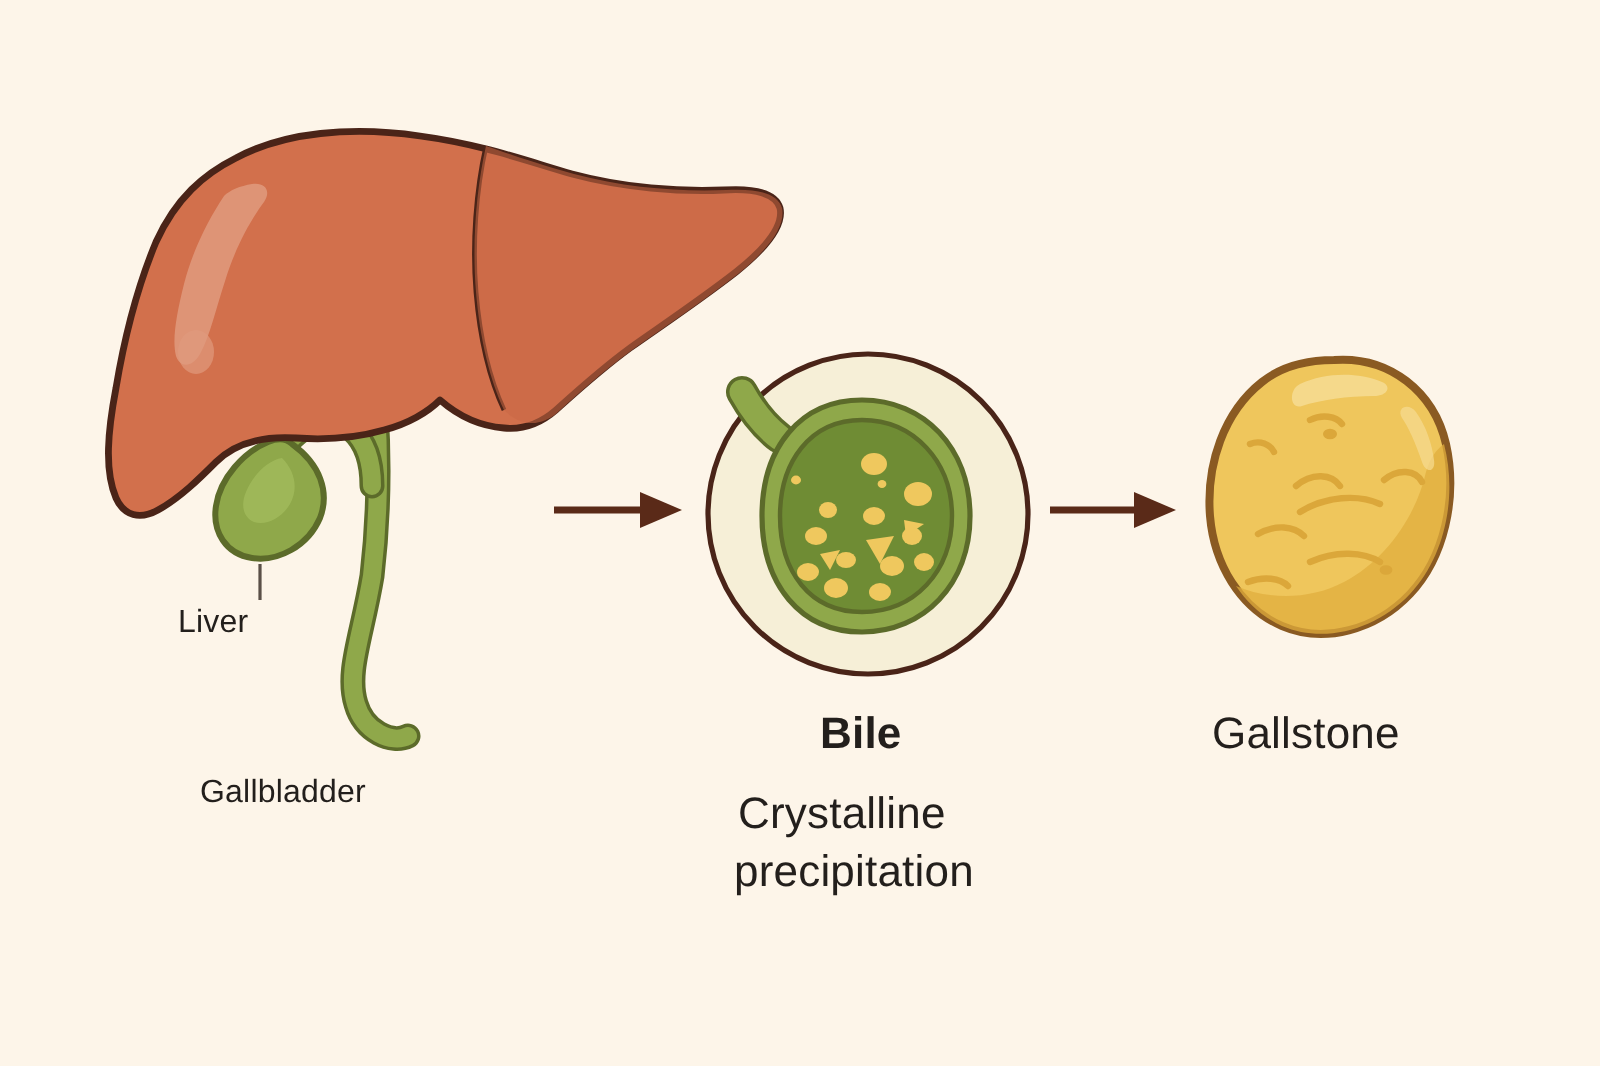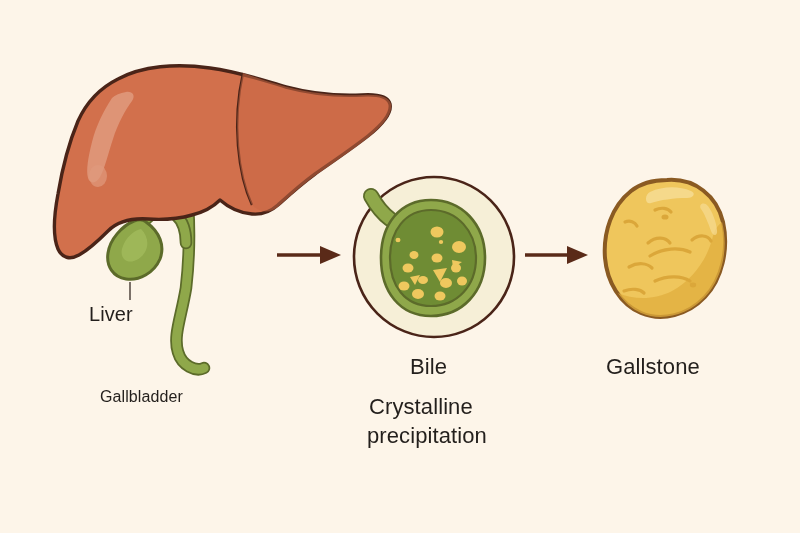--- a/index.html
+++ b/index.html
@@ -29,31 +29,32 @@
   .lbl {
     position: absolute;
     color: #231F1C;
     font-family: "Liberation Sans", sans-serif;
     white-space: nowrap;
     letter-spacing: 0.1px;
   }
   .lbl-liver {
     left: 89px;
     top: 303px;
-    font-size: 20px;
+    font-size: 16px;
   }
   .lbl-gallbladder {
     left: 100px;
     top: 388px;
     font-size: 16px;
   }
   .lbl-bile {
     left: 410px;
     top: 354px;
     font-size: 22px;
+    font-weight: bold;
   }
   .lbl-cryst1 {
     left: 369px;
     top: 394px;
     font-size: 22px;
   }
   .lbl-cryst2 {
     left: 367px;
     top: 423px;
     font-size: 22px;

